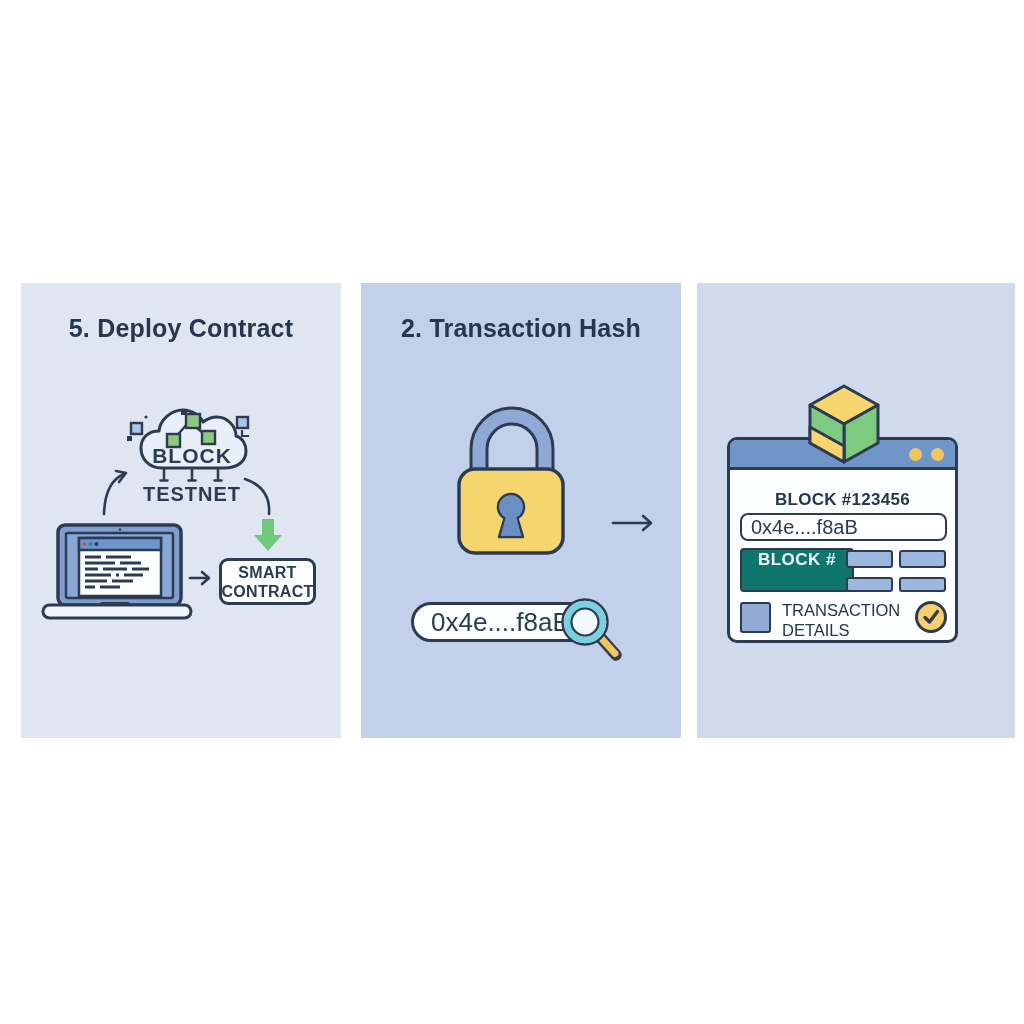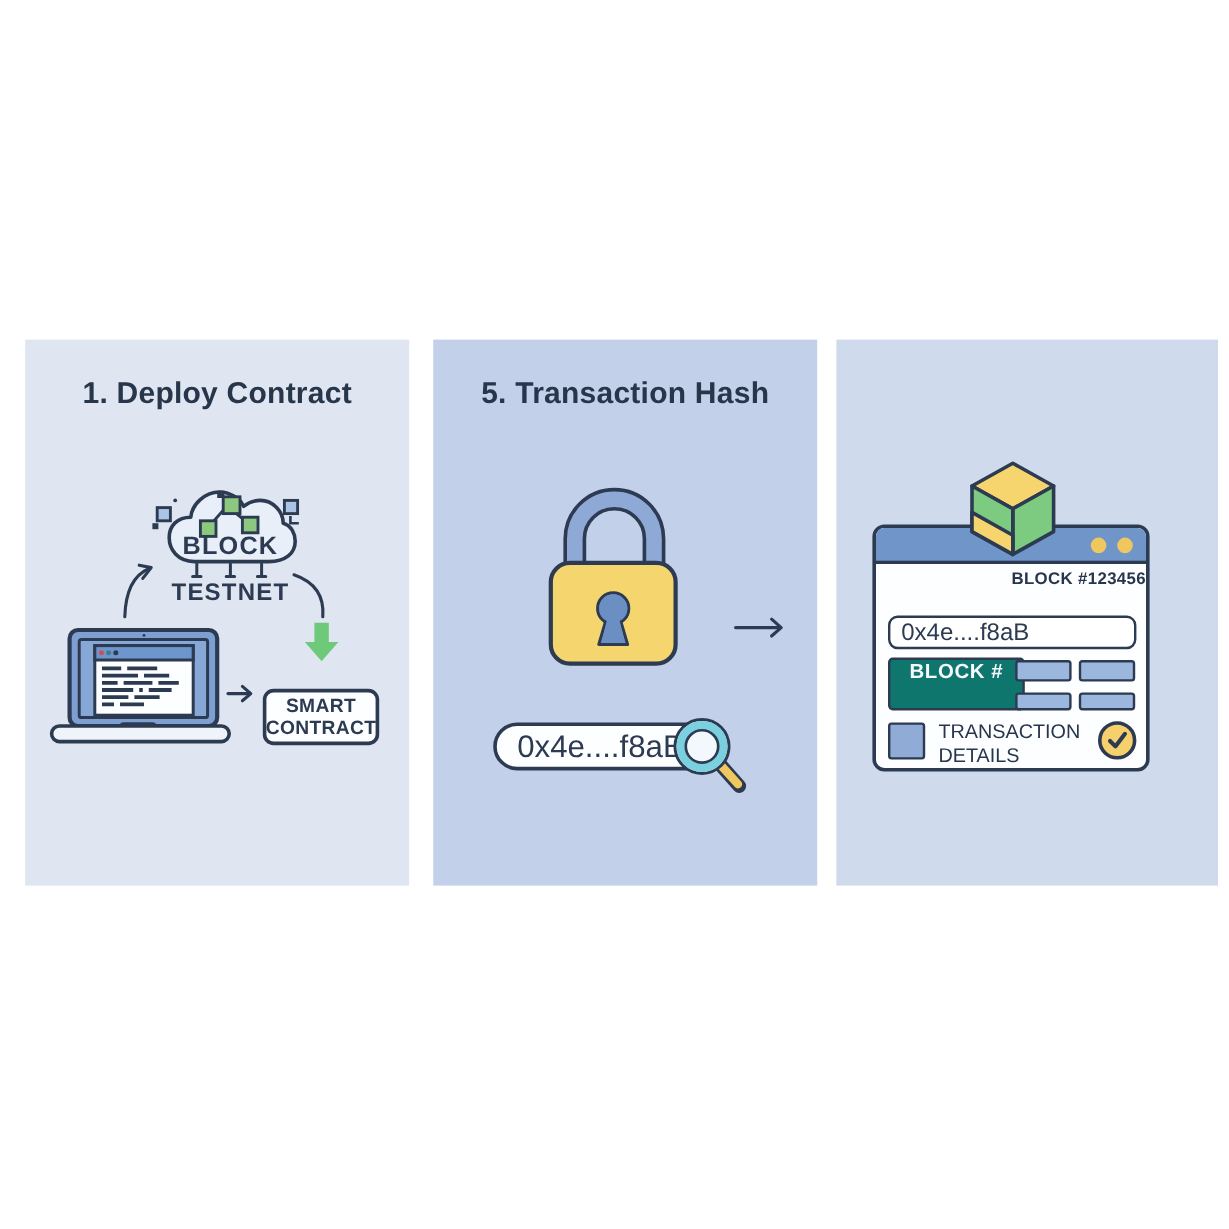--- a/index.html
+++ b/index.html
@@ -9,40 +9,40 @@
   .panel{position:absolute;top:283px;height:455px;}
   .panel-title{position:absolute;top:31px;left:0;right:0;text-align:center;
       font-size:25px;font-weight:bold;color:#27364b;letter-spacing:.2px;}
   .art{position:absolute;left:0;top:0;pointer-events:none;}
   .lbl{position:absolute;text-align:center;font-weight:bold;color:#2c3b52;}
 
   
   #panel1{left:21px;width:320px;background:#dfe6f1;}
   .cloud-label{left:111px;top:161px;width:120px;font-size:21px;letter-spacing:1px;}
   .testnet-label{left:86px;top:200px;width:170px;font-size:20px;letter-spacing:1px;}
-  .smart-box{position:absolute;left:198px;top:291px;width:97px;height:47px;
+  .smart-box{position:absolute;left:198px;top:275px;width:97px;height:47px;
       background:#fdfeff;border:3px solid #2c3b52;border-radius:9px;box-sizing:border-box;
       display:flex;align-items:center;justify-content:center;text-align:center;
       font-size:16px;font-weight:bold;line-height:19px;letter-spacing:.3px;}
 
   
   #panel2{left:361px;width:320px;background:#c2d1e9;}
   .hash-field{position:absolute;left:50px;top:319px;width:197px;height:40px;
       background:#fdfeff;border:3px solid #2c3b52;border-radius:21px;box-sizing:border-box;
       display:flex;align-items:center;font-size:26px;color:#2c3b52;padding-left:17px;}
 
   
   #panel3{left:697px;width:318px;background:#cfdaec;}
   .explorer-window{position:absolute;left:30px;top:154px;width:231px;height:206px;
       background:#fdfeff;border:3px solid #2c3b52;border-radius:10px;box-sizing:border-box;z-index:2;}
   .titlebar{position:relative;height:27px;background:#7095c8;border-bottom:3px solid #2c3b52;
       border-radius:7px 7px 0 0;}
   .win-dot{position:absolute;top:8px;width:13px;height:13px;border-radius:50%;background:#f0c75e;}
   .win-dot.d1{right:33px;} .win-dot.d2{right:11px;}
-  .win-heading{margin-top:4px;text-align:right;font-size:14px;font-weight:bold;
+  .win-heading{margin-top:20px;text-align:center;font-size:17px;font-weight:bold;
       color:#27364b;letter-spacing:.3px;}
   .win-input{position:absolute;left:10px;top:73px;width:207px;height:28px;background:#ffffff;
       border:2.5px solid #2c3b52;border-radius:8px;box-sizing:border-box;display:flex;
       align-items:center;font-size:20px;color:#2c3b52;padding-left:9px;}
   .block-btn{position:absolute;left:10px;top:108px;width:114px;height:44px;background:#0f766e;
       border:2.5px solid #2c3b52;border-radius:4px;box-sizing:border-box;display:flex;
       justify-content:center;color:#f5f8fc;font-size:17px;font-weight:bold;
       letter-spacing:.5px;}
   .grid-cell{position:absolute;background:#9cb7dd;border:2.5px solid #2c3b52;
       border-radius:3px;box-sizing:border-box;}
@@ -57,21 +57,21 @@
   .check-circle{position:absolute;left:185px;top:161px;width:32px;height:32px;background:#f5d06c;
       border:3px solid #2c3b52;border-radius:50%;box-sizing:border-box;display:flex;
       align-items:center;justify-content:center;}
 </style>
 </head>
 <body>
 
 <div class="stage">
 
   <section class="panel" id="panel1">
-    <div class="panel-title">1. Deploy Contract</div>
+    <div class="panel-title">5. Deploy Contract</div>
 
     <svg class="art" width="320" height="455" viewBox="0 0 320 455">
 
       <g fill="none" stroke="#2c3b52" stroke-width="2.6" stroke-linecap="round" stroke-linejoin="round">
         <path d="M 83 231 Q 84 199 103 191"></path>
         <path d="M 98 199 L 105 190 L 95 188"></path>
       </g>
 
       <path d="M 224 196 Q 250 205 248 231" fill="none" stroke="#2c3b52" stroke-width="2.6" stroke-linecap="round"></path>
 
@@ -137,21 +137,21 @@
     </svg>
 
     <div class="lbl cloud-label">BLOCK</div>
     <div class="lbl testnet-label">TESTNET</div>
     <div class="smart-box">
       <span>SMART CONTRACT</span>
     </div>
   </section>
 
   <section class="panel" id="panel2">
-    <div class="panel-title">5. Transaction Hash</div>
+    <div class="panel-title">2. Transaction Hash</div>
 
     <svg class="art" width="320" height="455" viewBox="0 0 320 455">
 
       <g>
         <path d="M 110 188 L 110 166 A 41 41 0 0 1 192 166 L 192 188 L 176 188 L 176 166
                  A 25 25 0 0 0 126 166 L 126 188 Z" fill="#8fa9d6" stroke="#2c3b52" stroke-width="3" stroke-linejoin="round"></path>
         <rect x="98" y="186" width="104" height="84" rx="16" fill="#f5d56e" stroke="#2c3b52" stroke-width="3.5"></rect>
         <g>
           <circle cx="150" cy="224" r="13" fill="#6b8fc3" stroke="#2c3b52" stroke-width="2.5"></circle>
           <path d="M 144.5 232 L 138 254 L 162 254 L 155.5 232 Z" fill="#6b8fc3" stroke="#2c3b52" stroke-width="2.5" stroke-linejoin="round"></path>

